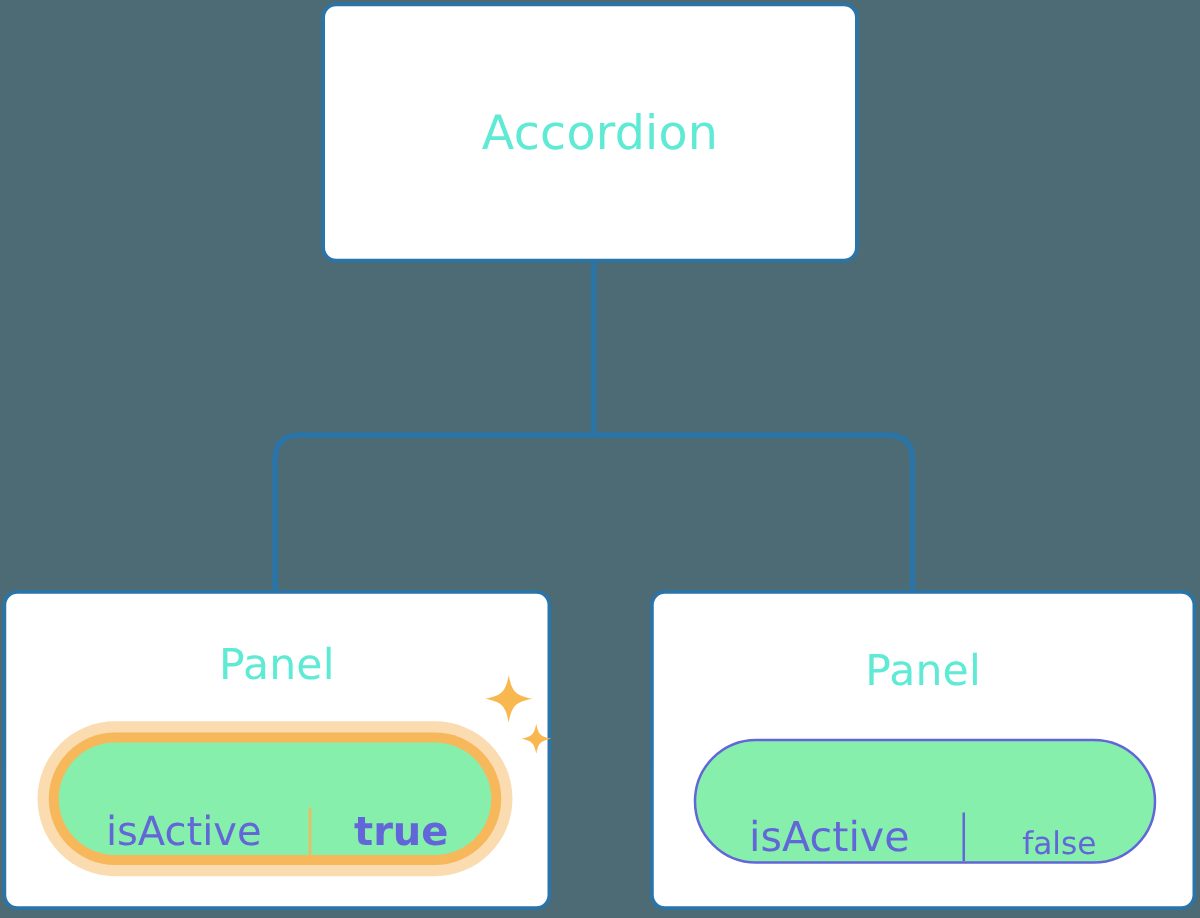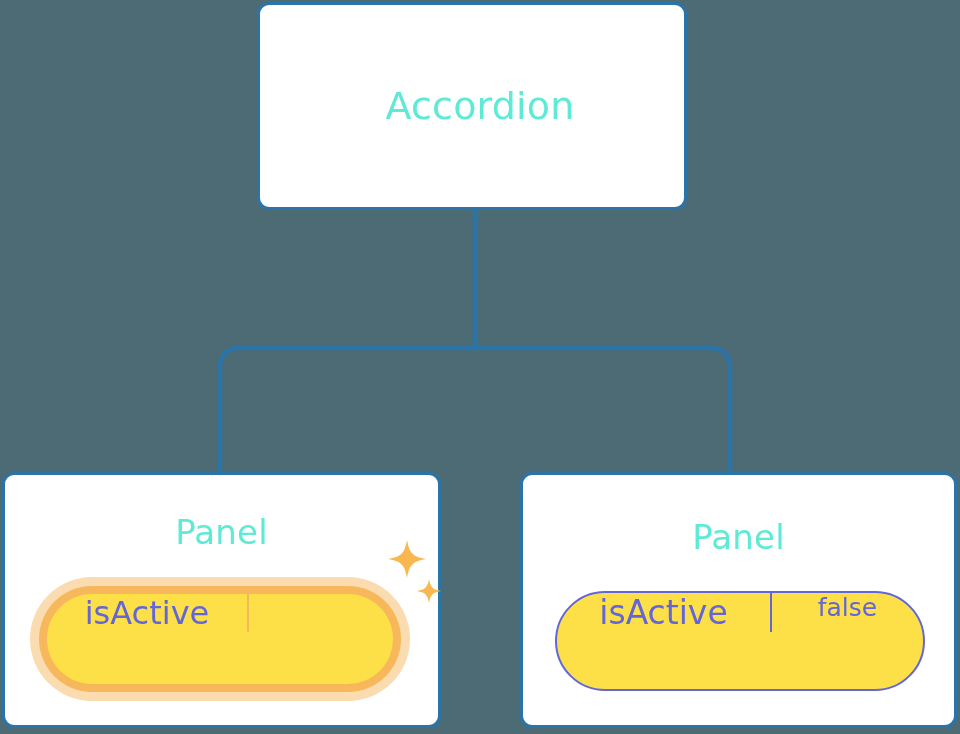--- a/index.html
+++ b/index.html
@@ -91,22 +91,22 @@
 
   
   .stage-title {
     position: absolute;
   }
 
   
   .prop-pill {
     position: absolute;
     display: flex;
-    align-items: flex-start;
-    background: #fde047;
+    align-items: flex-end;
+    background: #86efac;
     box-sizing: border-box;
   }
 
   .prop-pill .pill-key,
   .prop-pill .pill-val {
     display: flex;
     align-items: center;
     justify-content: center;
     white-space: nowrap;
     color: #6366d9;
@@ -202,20 +202,21 @@
   <div class="node-title stage-title" id="root-title">Accordion</div>
 
   <div class="node-card" id="panel-node-left"></div>
   <div class="node-title stage-title" id="panel-left-title" style="left:2px;width:439px;">Panel</div>
 
   <div id="pill-left-wrap">
     <div id="pill-left-glow"></div>
     <div id="pill-left-ring"></div>
     <div class="prop-pill" id="pill-left">
       <div class="pill-key">isActive</div>
+      <div class="pill-val">true</div>
     </div>
   </div>
 
   <svg id="sparkles" viewBox="0 0 70 80" width="70" height="80">
     <path d="M27 4 C29.5 17.5 32.5 20.5 46 23 C32.5 25.5 29.5 28.5 27 42 C24.5 28.5 21.5 25.5 8 23 C21.5 20.5 24.5 17.5 27 4 Z" fill="#f9b74f"></path>
     <path d="M49 43 C50.6 51.5 52.5 53.4 61 55 C52.5 56.6 50.6 58.5 49 67 C47.4 58.5 45.5 56.6 37 55 C45.5 53.4 47.4 51.5 49 43 Z" fill="#f9b74f"></path>
   </svg>
 
   <div class="node-card" id="panel-node-right"></div>
   <div class="node-title stage-title" id="panel-right-title" style="left:520px;width:437px;">Panel</div>

